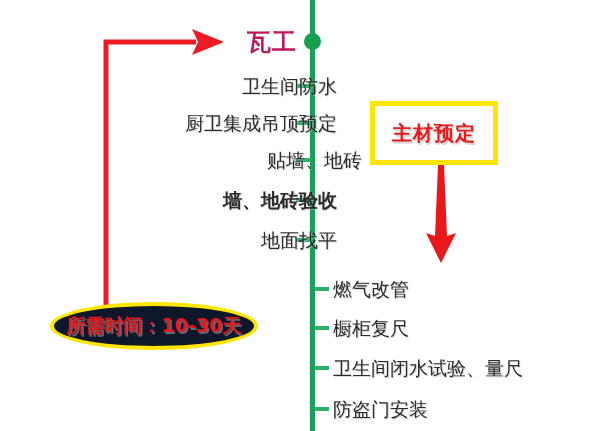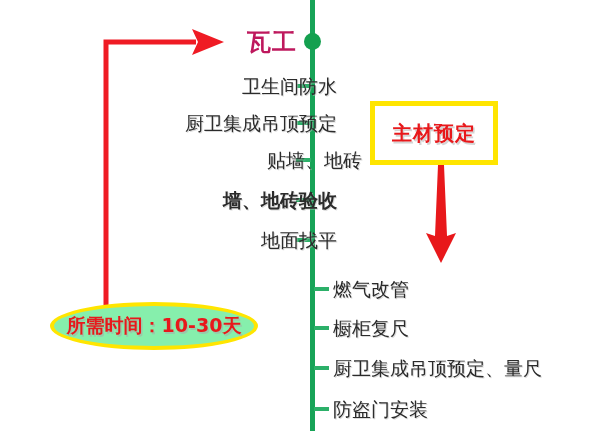--- a/index.html
+++ b/index.html
@@ -101,21 +101,21 @@
 
   
   .callout-ellipse {
     position: absolute;
     left: 50px;
     top: 302px;
     width: 208px;
     height: 48px;
     border: 4px solid #ffe500;
     border-radius: 50%;
-    background: #86efac;
+    background: #0f172a;
     box-sizing: border-box;
     display: flex;
     align-items: center;
     justify-content: center;
   }
   .callout-ellipse span {
     font-size: 19px;
     font-weight: bold;
     color: #e8181b;
     letter-spacing: 0px;
@@ -155,21 +155,21 @@
   <div class="phase-title" style="top:26px; left:0; width:297px;">瓦工</div>
 
   <div class="step-left" style="top:74px;  left:0; width:297px;">卫生间防水</div>
   <div class="step-left" style="top:111px; left:0; width:297px;">厨卫集成吊顶预定</div>
   <div class="step-left" style="top:148px; left:0; width:297px;margin-left:25px;">贴墙、地砖</div>
   <div class="step-left" style="top:188px; left:0; width:297px;font-weight:bold;">墙、地砖验收</div>
   <div class="step-left" style="top:228px; left:0; width:297px;">地面找平</div>
 
   <div class="step-right" style="top:277px;">燃气改管</div>
   <div class="step-right" style="top:316px;font-family:Liberation Serif, serif;">橱柜复尺</div>
-  <div class="step-right" style="top:356px;">厨卫集成吊顶预定、量尺</div>
+  <div class="step-right" style="top:356px;">卫生间闭水试验、量尺</div>
   <div class="step-right" style="top:397px;text-align:center;">防盗门安装</div>
 
   <svg class="arrow-layer" viewBox="0 0 600 431">
 
     <g>
       <path d="M 106 305 L 106 42 L 196 42" stroke="#ef1b24" stroke-width="5" fill="none" stroke-linecap="butt" stroke-linejoin="miter"></path>
       <polygon points="192,29 224,42 192,55 198,42" fill="#ef1b24"></polygon>
     </g>
 
     <g>

